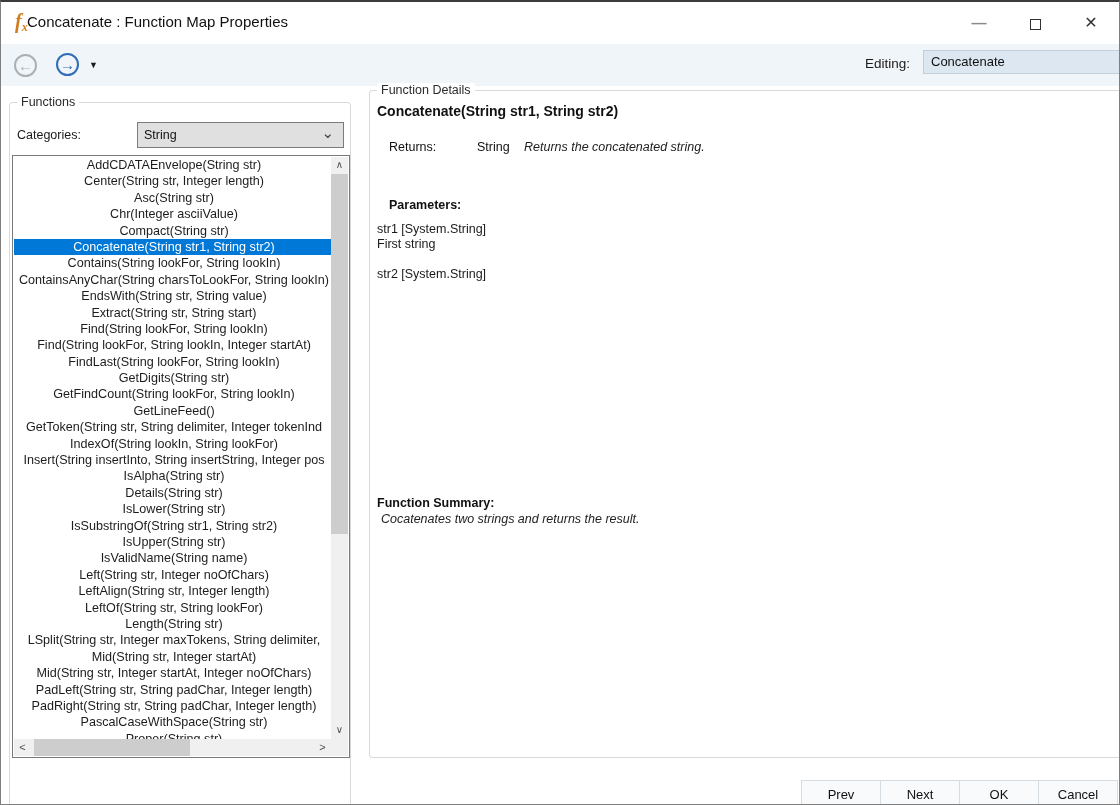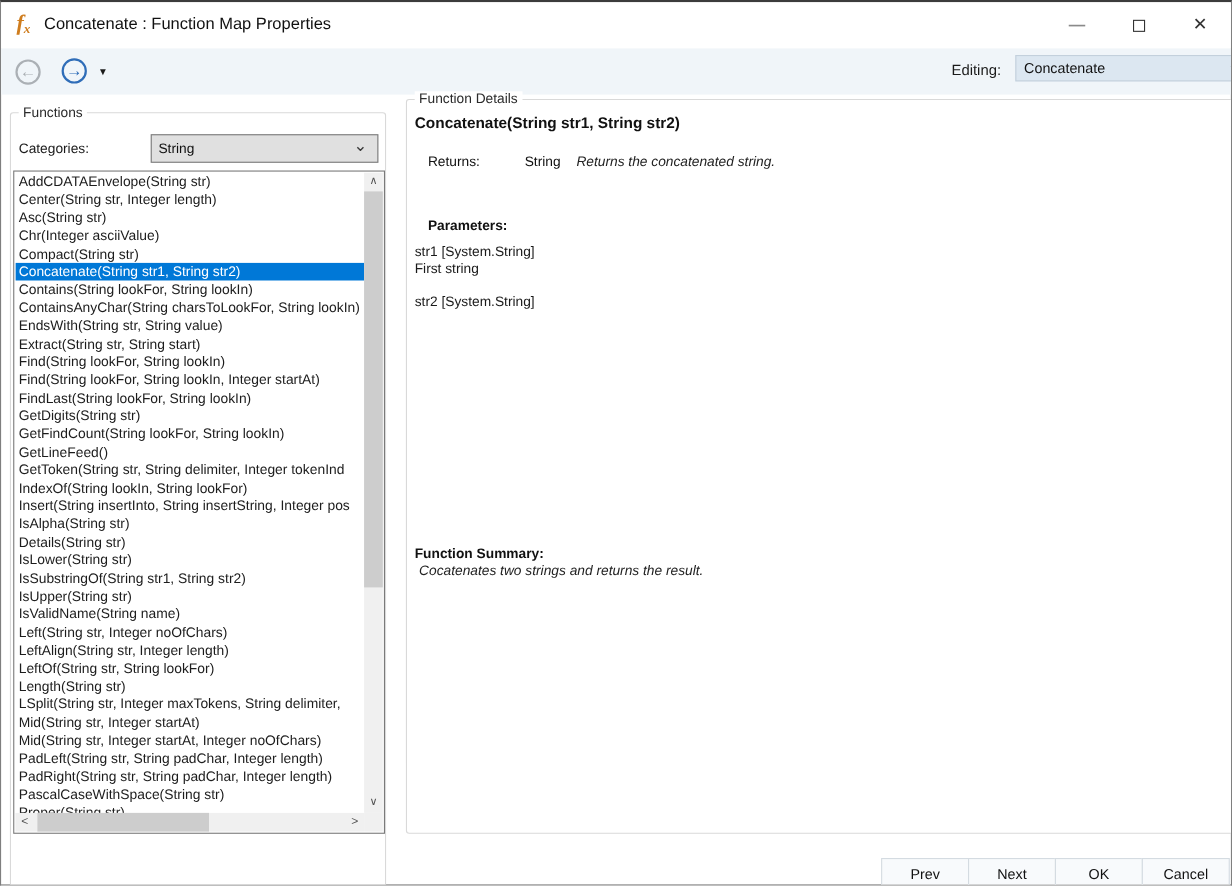--- a/index.html
+++ b/index.html
@@ -6,21 +6,21 @@
   html,body { width:1120px; height:805px; font-family:"Liberation Sans", sans-serif; }
   .window {
     position:relative; width:1120px; height:805px; background:#ffffff;
     border:1px solid #7f7f7f; border-top:2px solid #3c3c3c; overflow:hidden;
   }
   
   .titlebar { position:absolute; left:0; top:0; width:100%; height:42px; background:#ffffff; }
   .title-icon { position:absolute; left:14px; top:8px; width:24px; height:24px;
     color:#cf7d1e; font-family:"Liberation Serif", serif; font-style:italic; font-weight:bold; font-size:20px; }
   .title-icon .fx-sub { font-size:12px; vertical-align:-3px; }
-  .title-text { position:absolute; left:39px; top:0; height:42px; line-height:40px; font-size:15px; color:#111;text-align:center; }
+  .title-text { position:absolute; left:26px; top:0; height:42px; line-height:40px; font-size:15px; color:#111;text-align:center; }
   .win-btn { position:absolute; top:0; width:56px; height:42px; text-align:center; line-height:42px; font-size:15px; color:#333; cursor:default; }
   .win-btn.min { right:112px; color:#8a8a8a; font-weight:bold; }
   .win-btn.max { right:56px; }
   .max-glyph { display:inline-block; width:11px; height:11px; border:1px solid #333; vertical-align:middle; }
   .win-btn.close { right:0; font-size:16px; }
   
   .toolbar { position:absolute; left:0; top:42px; width:100%; height:42px; background:#f0f5f9; }
   .nav-btn { position:absolute; width:23px; height:23px; border-radius:50%; text-align:center;
     line-height:20px; font-size:15px; font-weight:bold; background:transparent; }
   .nav-btn.back { left:13px; top:52px; border:2px solid #abb0b5; color:#abb0b5; }
@@ -38,21 +38,21 @@
     font-size:12.5px; color:#2b2b2b; }
   
   .cat-label { position:absolute; left:7px; top:25px; font-size:12.5px; color:#1a1a1a; }
   .combo-cat { position:absolute; left:127px; top:19px; width:207px; height:26px;
     background:#e0e0e0; border:1px solid #7b7b7b; font-size:12.5px; color:#111; line-height:24px; padding-left:6px; }
   .combo-cat .combo-arrow { position:absolute; right:9px; top:-2px; line-height:24px; font-size:15px; color:#3a3a3a; }
   
   .listbox { position:absolute; left:2px; top:52px; width:338px; height:603px;
     border:1px solid #7a7a7a; background:#fff; }
   .list-viewport { position:absolute; left:1px; top:1px; right:18px; bottom:18px; overflow:hidden; }
-  .list-item { height:16.4px; line-height:16.4px; padding-left:3px; font-size:12.6px; color:#1c1c1c; white-space:nowrap; overflow:hidden; }
+  .list-item { height:16.4px; line-height:16.4px; padding-left:3px; font-size:12.6px; color:#1c1c1c; white-space:nowrap; overflow:hidden;text-align:center; }
   .list-item.selected { color:#ffffff; }
   .vscroll { position:absolute; right:1px; top:1px; bottom:18px; width:17px; background:#f0f0f0; }
   .vscroll .arr-up, .vscroll .arr-down { position:absolute; left:0; width:17px; height:17px; text-align:center; font-size:10px; color:#505050; line-height:15px; }
   .vscroll .arr-up { top:0; } .vscroll .arr-down { bottom:0; }
   .vthumb { position:absolute; left:0; top:17px; width:17px; height:360px; background:#cdcdcd; }
   .hscroll { position:absolute; left:1px; bottom:1px; right:18px; height:17px; background:#f0f0f0; }
   .hscroll .arr-left, .hscroll .arr-right { position:absolute; top:0; width:17px; height:17px; text-align:center; font-size:11px; color:#505050; line-height:16px; }
   .hscroll .arr-left { left:0; } .hscroll .arr-right { right:0; }
   .hthumb { position:absolute; top:0; left:20px; width:156px; height:17px; background:#cdcdcd; }
   .scroll-corner { position:absolute; right:1px; bottom:1px; width:17px; height:17px; background:#f0f0f0; }

